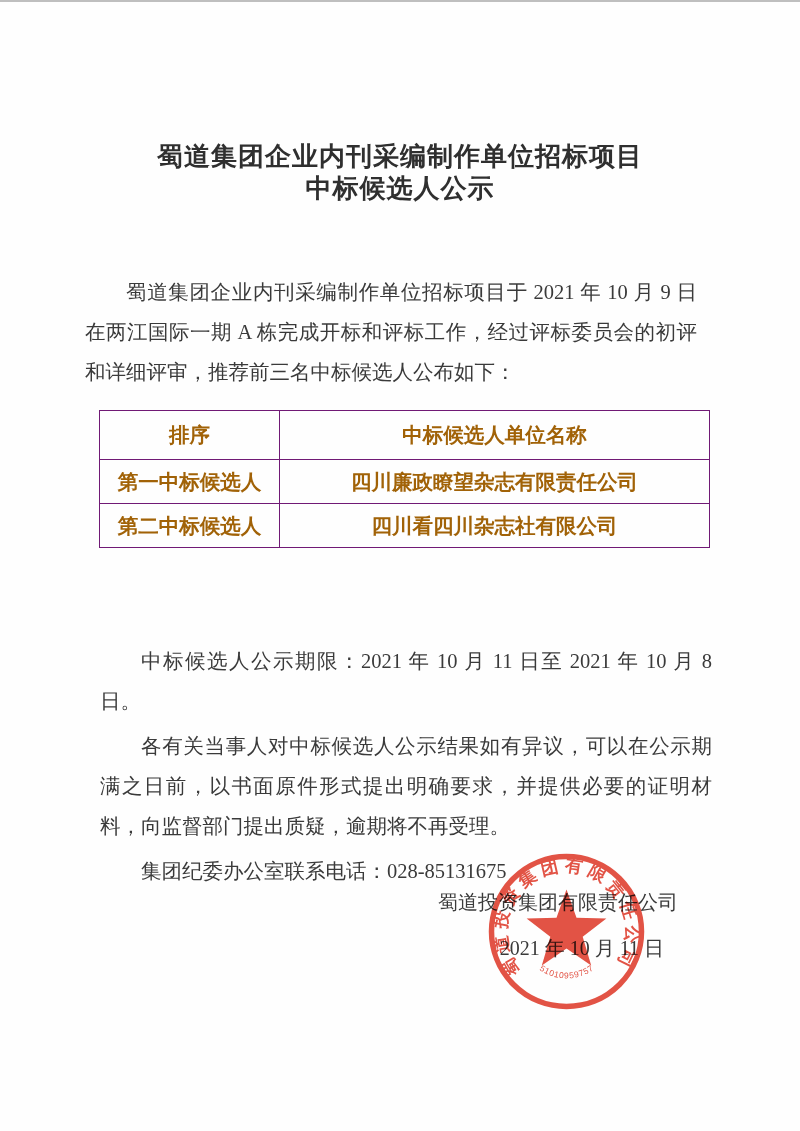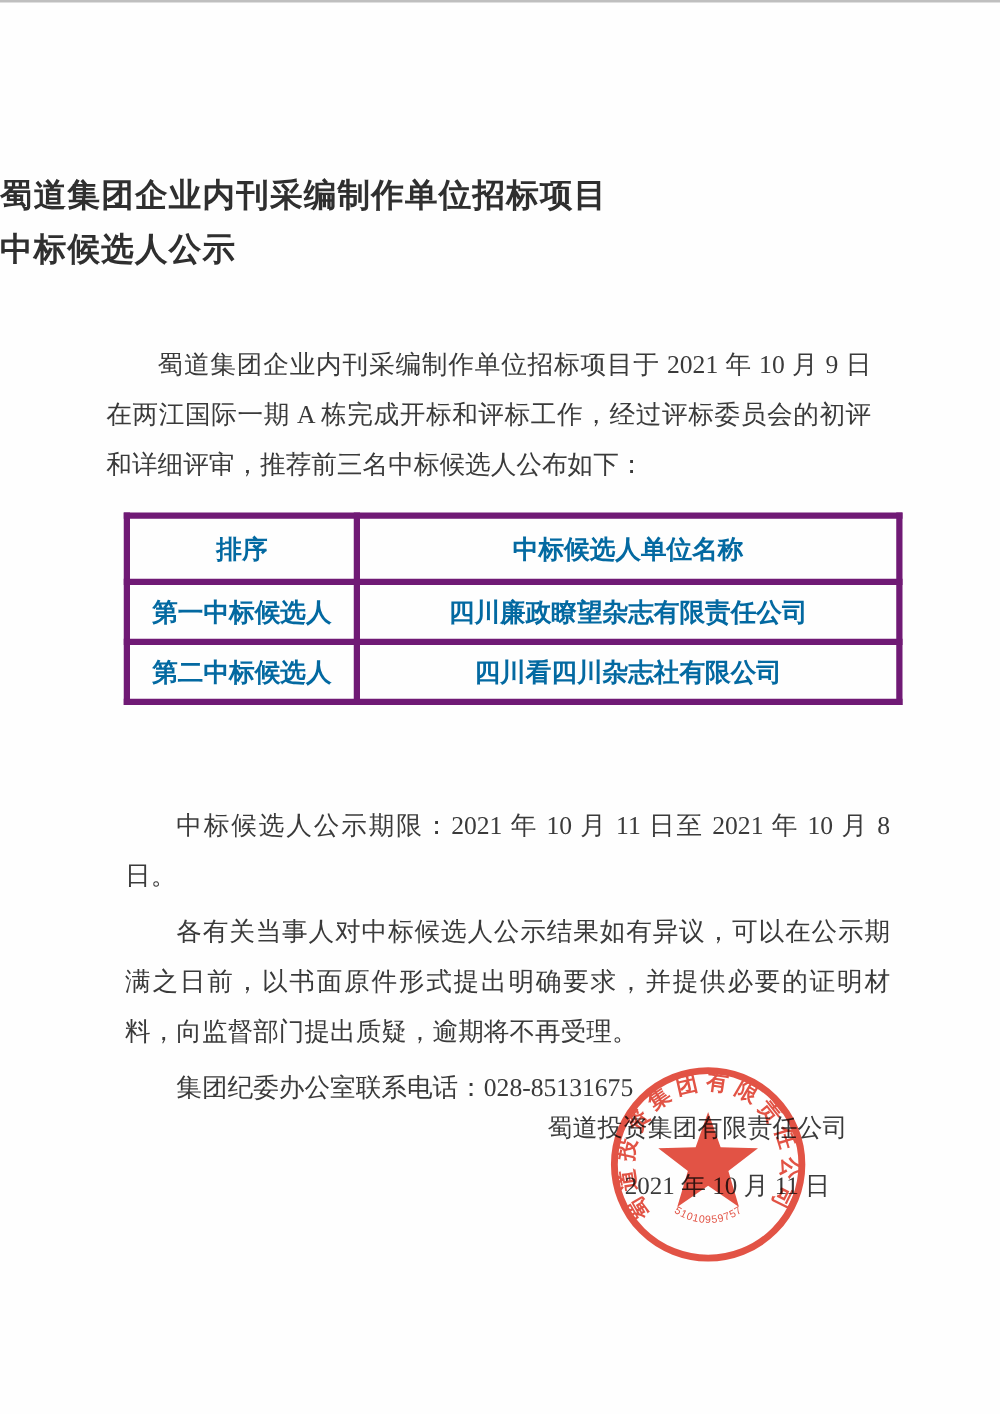--- a/index.html
+++ b/index.html
@@ -11,51 +11,51 @@
     overflow: hidden;
     font-family: "Liberation Serif", "DejaVu Serif", serif;
     color: #3a3a3a;
   }
   .scan-edge {
     position: absolute; top: 0; left: 0; right: 0; height: 2px;
     background: #bfbfbf;
   }
   .title-line {
     position: absolute; left: 0; width: 800px;
-    text-align: left;
+    text-align: center;
     font-family: "Liberation Sans", "DejaVu Sans", sans-serif;
     font-weight: bold;
     font-size: 26px;
     color: #2f2f2f;
     letter-spacing: 1px;
     line-height: 32px;
   }
   #title-line-1 { top: 140px; }
-  #title-line-2 { top: 183px; }
+  #title-line-2 { top: 172px; }
 
   .para {
     position: absolute; left: 85px; width: 612px;
     font-size: 20.5px; line-height: 40px;
     text-align: justify;
   }
   .indent { text-indent: 2em; }
   #intro-paragraph { top: 272px; }
 
   #candidates-table {
     position: absolute; top: 410px; left: 99px;
     width: 608px;
     border-collapse: collapse;
     table-layout: fixed;
   }
   #candidates-table th, #candidates-table td {
-    border: 5px solid #701a75;
+    border: 1px solid #701a75;
     font-size: 20.5px;
     text-align: center;
     vertical-align: middle;
-    color: #0369a1;
+    color: #a16207;
     padding: 0;
   }
   #candidates-table th { height: 48px; font-weight: bold; }
   #candidates-table td { height: 43px; font-weight: bold; }
   .col-rank { width: 179px; }
   .col-name { width: 429px; }
 
   #lower-block { position: absolute; top: 641px; left: 100px; width: 612px; }
   #lower-block p {
     margin: 0 0 5px 0;

